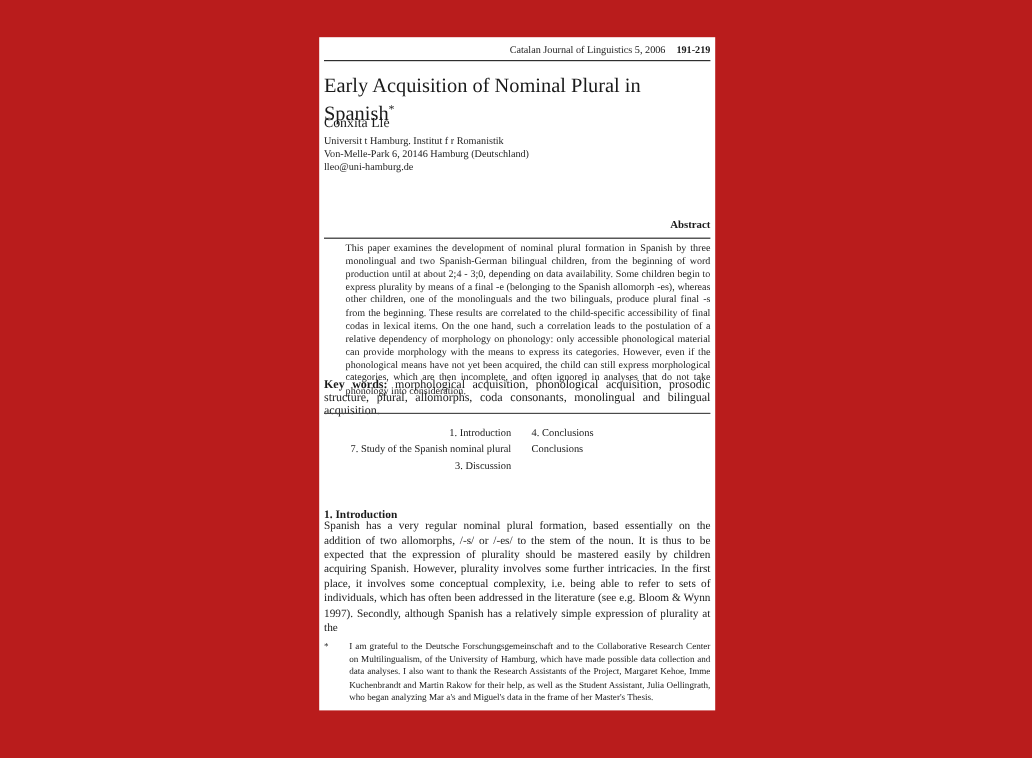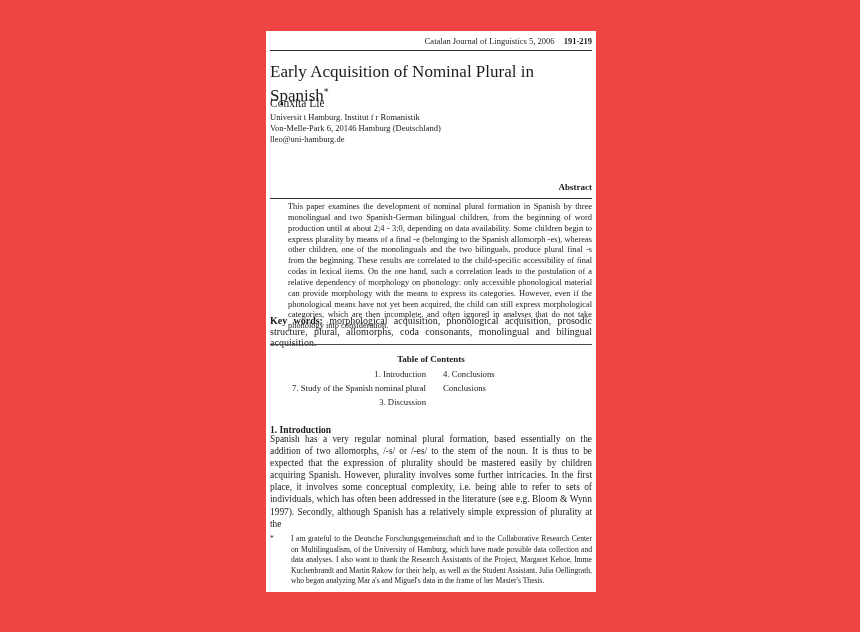--- a/index.html
+++ b/index.html
@@ -1,16 +1,16 @@
 <!DOCTYPE html>
 <html><head>
 <meta charset="utf-8">
 <style>
   html,body{margin:0;padding:0;background:#f5f6f6;}
-  #screen{position:relative;width:860px;height:632px;background:#ef4444;overflow:hidden;
+  #screen{position:relative;width:860px;height:632px;background:#b91c1c;overflow:hidden;
           font-family:"Liberation Serif","DejaVu Serif",serif;color:#1a1a1a;}
   .page{position:absolute;left:266px;top:31px;width:330px;height:561px;background:#ffffff;}
   .inner{position:absolute;left:4px;right:4px;}
 
   .jheader{top:5px;text-align:right;font-size:8.5px;letter-spacing:0;padding-bottom:4px;
            border-bottom:1px solid #2e2e2e;}
   .jheader .pages{font-weight:bold;margin-left:7px;}
 
   .title{top:31px;font-size:17px;line-height:20px;}
   .title sup{font-size:10px;vertical-align:6px;}
@@ -64,21 +64,20 @@
     <div class="inner abs-head">Abstract</div>
     <div class="inner abs-body">This paper examines the development of nominal plural formation in Spanish by three monolingual and two Spanish-German bilingual children, from the beginning of word production until at about 2;4 - 3;0, depending on data availability. Some children begin to express plurality by means of a final -e (belonging to the Spanish allomorph -es), whereas other children, one of the monolinguals and the two bilinguals, produce plural final -s from the beginning. These results are correlated to the child-specific accessibility of final codas in lexical items. On the one hand, such a correlation leads to the postulation of a relative dependency of morphology on phonology: only accessible phonological material can provide morphology with the means to express its categories. However, even if the phonological means have not yet been acquired, the child can still express morphological categories, which are then incomplete, and often ignored in analyses that do not take phonology into consideration.</div>
 
     <div class="inner keywords">
       <span class="kw-label">Key words:</span><span> morphological acquisition, phonological acquisition, prosodic structure, plural, allomorphs, coda consonants, monolingual and bilingual acquisition.</span>
     </div>
 
     <div class="inner toc-rule"></div>
 
     <div class="inner toc">
-      <div class="toc-title">Table of Contents</div>
       <div class="toc-row">
         <div class="toc-left">1. Introduction</div>
         <div class="toc-right">4. Conclusions</div>
       </div>
       <div class="toc-row">
         <div class="toc-left">7. Study of the Spanish nominal plural</div>
         <div class="toc-right">Conclusions</div>
       </div>
       <div class="toc-row">
         <div class="toc-left">3. Discussion</div>

